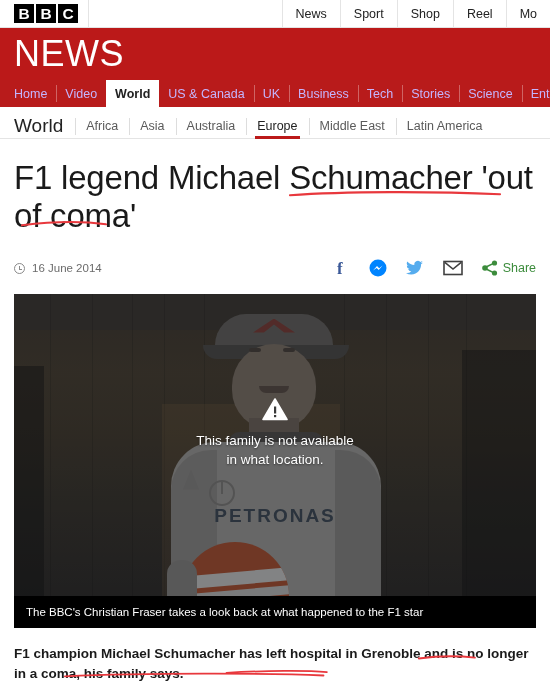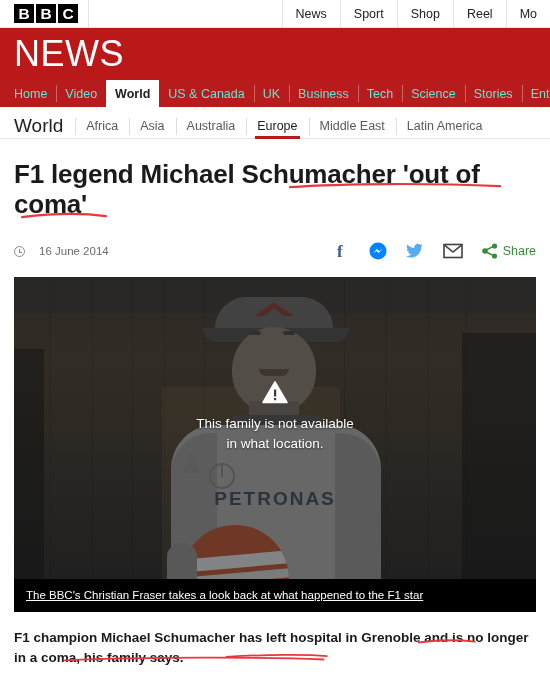--- a/index.html
+++ b/index.html
@@ -85,21 +85,21 @@
     background: #b81b1b;
     height: 27px;
     display: flex;
     align-items: stretch;
     overflow: hidden;
   }
   .mainnav-item {
     display: flex; align-items: center;
     padding: 0 9px;
     font-size: 12.5px;
-    color: #5eead4;
+    color: #c4b5fd;
     white-space: nowrap;
     position: relative;
   }
   .mainnav-item + .mainnav-item::before {
     content: ""; position: absolute; left: 0; top: 5px; bottom: 5px;
     width: 1px; background: rgba(255,255,255,0.32);
   }
   .mainnav-item.active {
     background: #ffffff;
     color: #222222;
@@ -134,43 +134,43 @@
   .subnav-item.active { color: #222222; }
   .subnav-item.active::after {
     content: ""; position: absolute;
     left: 9px; right: 9px; bottom: -1px;
     height: 3px; background: #bb1919;
   }
 
   
   .article { padding: 0 14px; }
   .headline {
-    font-size: 26px;
-    font-weight: 700;
+    font-size: 33px;
+    font-weight: 400;
     color: #1a1a1a;
     line-height: 1.16;
     padding-top: 20px;
     letter-spacing: -0.2px;
     position: relative;
   }
   .headline-ann {
     position: absolute;
     pointer-events: none;
     left: 0; top: 0;
     width: 100%; height: 100%;
     overflow: visible;
   }
 
   .byline-row {
     display: flex; align-items: center;
     margin-top: 20px;
     height: 24px;
   }
   .timestamp {
-    display: flex; align-items: center; gap: 14px;
+    display: flex; align-items: flex-end; gap: 7px;
     font-size: 11.5px; color: #6b6b6b;
   }
   .clock-icon {
     width: 11px; height: 11px;
     border: 1px solid #8a8a8a; border-radius: 50%;
     position: relative;
   }
   .clock-icon::before {
     content: ""; position: absolute; left: 4px; top: 2px;
     width: 1px; height: 3.5px; background: #8a8a8a;
@@ -374,22 +374,22 @@
 </div>
 
 <div class="mainnav">
   <div class="mainnav-item">Home</div>
   <div class="mainnav-item">Video</div>
   <div class="mainnav-item active">World</div>
   <div class="mainnav-item">US &amp; Canada</div>
   <div class="mainnav-item">UK</div>
   <div class="mainnav-item">Business</div>
   <div class="mainnav-item">Tech</div>
+  <div class="mainnav-item">Stories</div>
   <div class="mainnav-item">Science</div>
-  <div class="mainnav-item">Stories</div>
   <div class="mainnav-item">Entert</div>
 </div>
 
 <div class="subnav">
   <div class="subnav-title">World</div>
   <div class="subnav-item">Africa</div>
   <div class="subnav-item">Asia</div>
   <div class="subnav-item">Australia</div>
   <div class="subnav-item active">Europe</div>
   <div class="subnav-item">Middle East</div>
@@ -496,21 +496,21 @@
         <path d="M13 1 L25 21.5 L1 21.5 Z" fill="#ffffff" stroke="#ffffff" stroke-width="1.6" stroke-linejoin="round"></path>
         <rect x="12" y="8.5" width="2.2" height="7" fill="#3a3a3a"></rect>
         <rect x="12" y="17" width="2.2" height="2.2" fill="#3a3a3a"></rect>
       </svg>
     </div>
     <div class="video-msg-line">This family is not available</div>
     <div class="video-msg-line">in what location.</div>
   </div>
 </div>
 
-<div class="caption-bar" style="margin: 0 14px; text-decoration: underline;">The BBC's Christian Fraser takes a look back at what happened to the F1 star</div>
+<div class="caption-bar" style="margin: 0 14px;">The BBC's Christian Fraser takes a look back at what happened to the F1 star</div>
 
 <p class="intro-para">
   <span>F1 champion Michael Schumacher has left hospital in Grenoble and is no longer in a coma, his family says.</span>
   <svg class="para-ann" width="522" height="46" viewBox="0 0 522 46">
     <path d="M430 17 C 452 14, 478 14, 496 16" stroke="#e8383d" stroke-width="2.2" fill="none" stroke-linecap="round"></path>
     <path d="M14 38 C 110 34, 250 34, 318 37" stroke="#e8383d" stroke-width="2.2" fill="none" stroke-linecap="round"></path>
     <path d="M204 34 C 250 31, 300 31, 322 33" stroke="#e8383d" stroke-width="2" fill="none" stroke-linecap="round"></path>
   </svg>
 </p>
 

